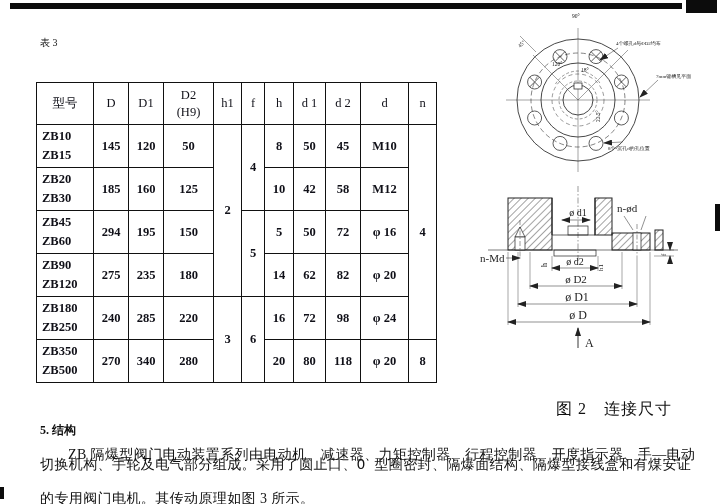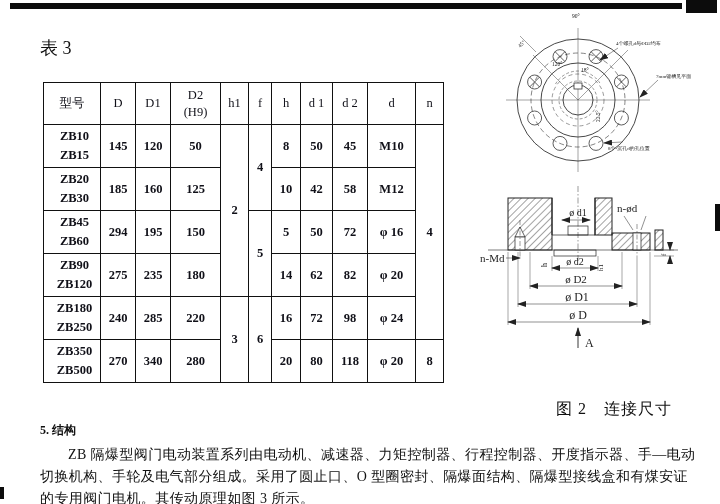--- a/index.html
+++ b/index.html
@@ -2,43 +2,43 @@
 <html><head>
 <meta charset="utf-8">
 <style>
   html,body{margin:0;padding:0;}
   body{width:720px;height:504px;position:relative;background:#fff;overflow:hidden;
        font-family:"Liberation Serif",serif;color:#111;}
   .abs{position:absolute;}
   
   .art{position:absolute;background:#0c0c0c;}
   
-  #table-label{left:40px;top:36px;font-size:18px;}
-  
-  #table-wrap{left:43px;top:82px;}
+  #table-label{left:40px;top:36px;font-size:10px;}
+  
+  #table-wrap{left:36px;top:82px;}
   table{border-collapse:collapse;table-layout:fixed;}
   td,th{border:1.2px solid #111;text-align:center;vertical-align:middle;
         font-family:"Liberation Serif",serif;font-size:12.5px;font-weight:bold;
         padding:0;white-space:pre-line;line-height:19px;color:#101018;}
   th{font-weight:normal;height:41px;line-height:17px;}
   td{height:42px;}
-  td.model{text-align:center;padding-left:5px;}
+  td.model{text-align:left;padding-left:5px;}
   
   #figure-svg{left:450px;top:0;}
   #figure-svg text{font-family:"Liberation Serif",serif;fill:#222;}
   .tiny{font-size:5px;fill:#555;}
   .ang{font-size:5.5px;fill:#444;}
   .dim{font-size:10px;}
   
   #figure-caption{left:556px;top:399px;font-size:16px;letter-spacing:1px;}
   
   #section-heading{left:40px;top:422px;font-size:12px;font-weight:bold;}
   .bodyline{position:absolute;left:40px;font-size:14px;letter-spacing:0.4px;white-space:nowrap;text-align:center;}
   #line-1{top:446px;padding-left:28px;}
-  #line-2{top:468px;}
+  #line-2{top:456px;font-family:Liberation Mono, monospace;}
   #line-3{top:490px;}
 </style>
 </head>
 <body>
 
 <div class="art" style="left:10px;top:3px;width:672px;height:6px;"></div>
 <div class="art" style="left:686px;top:0;width:31px;height:13px;"></div>
 <div class="art" style="left:715px;top:204px;width:5px;height:27px;"></div>
 <div class="art" style="left:0;top:487px;width:4px;height:12px;"></div>
 

